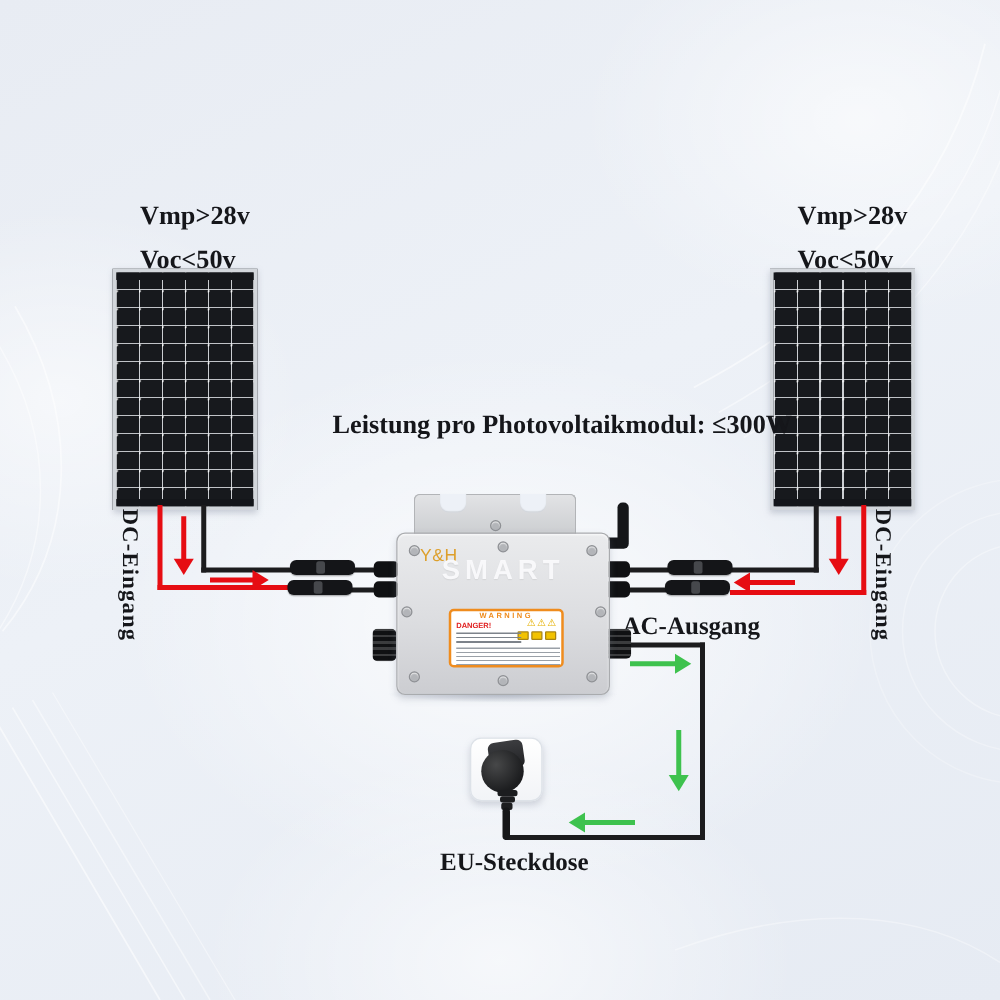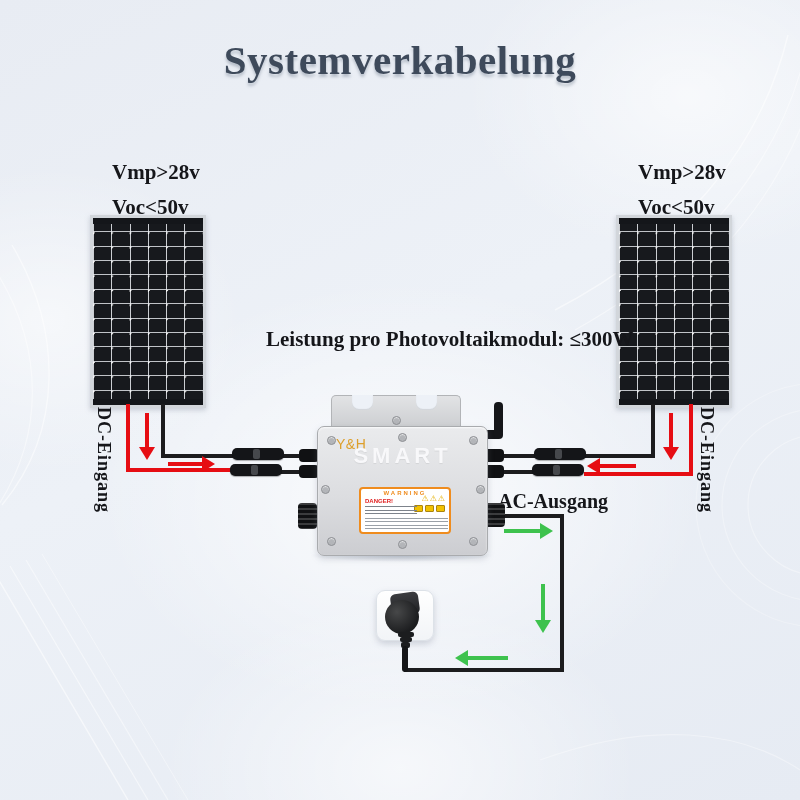--- a/index.html
+++ b/index.html
@@ -112,21 +112,20 @@
       <circle cx="818" cy="505" r="96" opacity=".3" stroke-width="1.2"></circle>
       <circle cx="818" cy="505" r="122" opacity=".25" stroke-width="1.2"></circle>
       <path d="M-6,572 L128,800" opacity=".55" stroke-width="1.4"></path>
       <path d="M10,566 L148,800" opacity=".5" stroke-width="1.2"></path>
       <path d="M26,560 L168,800" opacity=".45" stroke-width="1.2"></path>
       <path d="M42,554 L188,800" opacity=".4" stroke-width="1"></path>
       <path d="M540,760 C650,720 740,730 800,770" opacity=".35" stroke-width="1.2"></path>
     </g>
   </svg>
 
-  <div class="abs title">Systemverkabelung</div>
 
   <div class="abs spec" style="left:112px;top:155px;">
     <div class="lbl">Vmp&gt;28v</div>
     <div class="lbl">Voc&lt;50v</div>
   </div>
 
   <div class="abs spec" style="left:638px;top:155px;">
     <div class="lbl">Vmp&gt;28v</div>
     <div class="lbl">Voc&lt;50v</div>
   </div>
@@ -240,14 +239,15 @@
 
   <div class="abs socket"></div>
   <div class="abs plug">
     <div class="plug-grip"></div>
     <div class="plug-head"></div>
     <div class="pn" style="left:22px;top:44px;width:16px;height:5px;"></div>
     <div class="pn" style="left:24px;top:49px;width:12px;height:5px;"></div>
     <div class="pn" style="left:25px;top:54px;width:9px;height:6px;"></div>
     <div class="plug-cable"></div>
   </div>
+  <div class="abs lbl caption" style="left:352px;top:679px;">EU-Steckdose</div>
 
 </div>
 
 </body></html>

